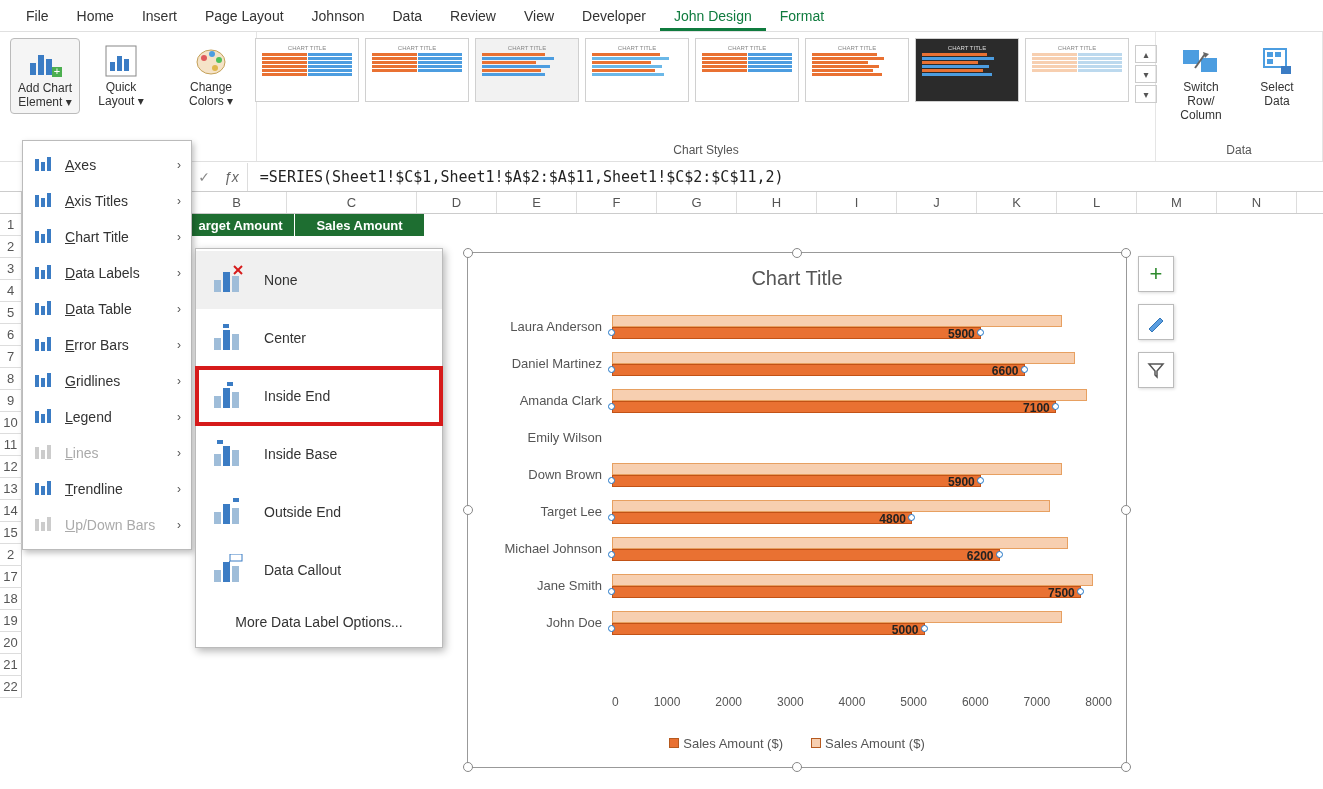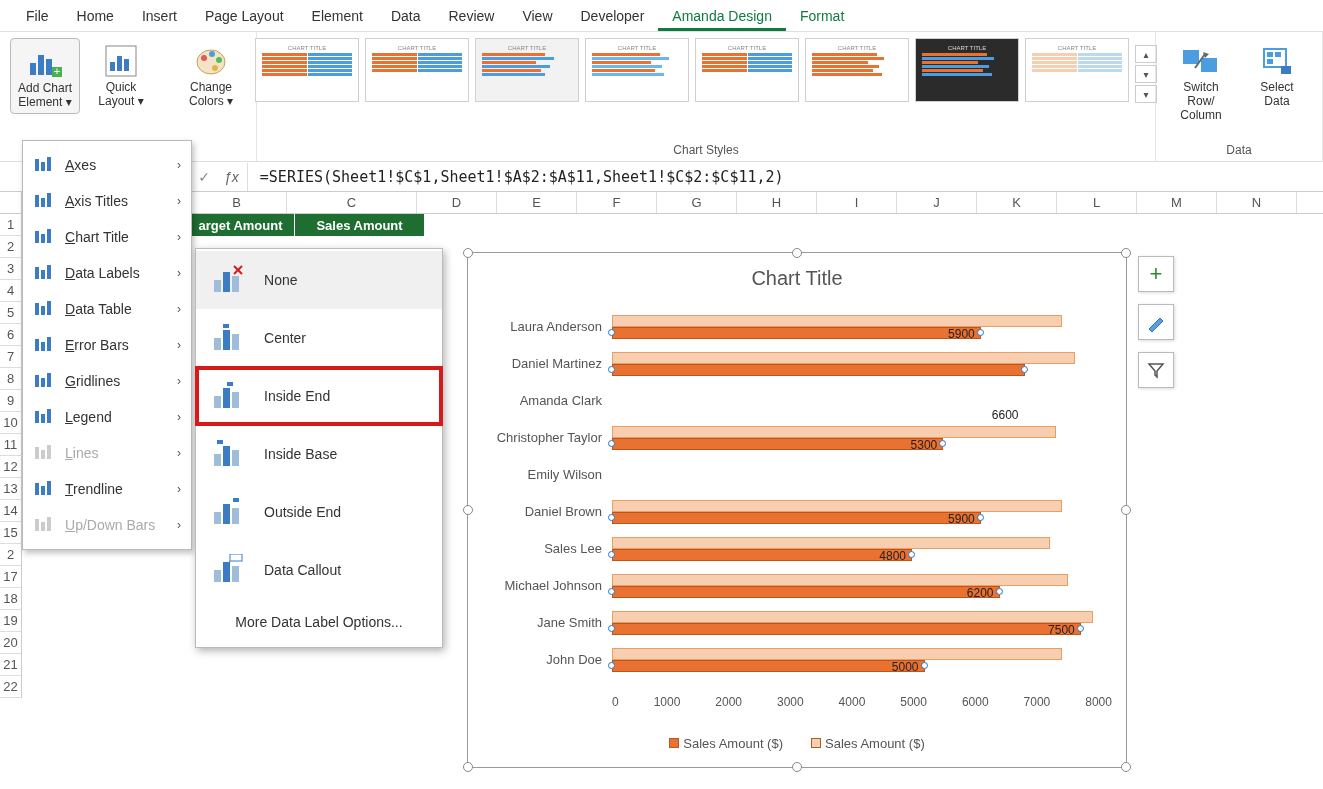--- a/index.html
+++ b/index.html
@@ -75,21 +75,21 @@
 .chart-handle.e  { right:-5px; top:50%; margin-top:-5px; }
 .chart-handle.nw { top:-5px; left:-5px; }
 .chart-handle.ne { top:-5px; right:-5px; }
 .chart-handle.sw { bottom:-5px; left:-5px; }
 .chart-handle.se { bottom:-5px; right:-5px; }
 
 .chart-title { text-align:center; font-size:20px; color:#555; margin-top:14px; }
 .plot-area { position:absolute; left:14px; top:55px; right:14px; bottom:80px; }
 .plotrow { display:flex; align-items:center; height:37px; }
 .cat-label { width:130px; text-align:right; padding-right:10px; font-size:13px; color:#555; }
-.bars { flex:1; position:relative; height:24px; }
+.bars { flex:1; position:relative; height:24px;font-weight:bold; }
 .bar-target { position:absolute; left:0; height:12px; top:0; background:#f7cfb0; border:1px solid #e7a061; }
 .bar-sales  { position:absolute; left:0; height:12px; top:12px; background:#e97132; border:1px solid #c25216; }
 .data-label { position:absolute; top:12px; font-size:12px; color:#222; transform:translate(-100%,0); padding-right:6px; }
 .sel-dot { position:absolute; width:7px; height:7px; border:1.5px solid #2176c7; background:#fff; border-radius:50%; }
 
 .x-axis { position:absolute; left:144px; right:14px; bottom:58px; display:flex; justify-content:space-between; font-size:12px; color:#555; }
 .legend { position:absolute; bottom:16px; left:0; right:0; display:flex; justify-content:center; gap:28px; font-size:13px; color:#555; }
 .legend .sw { display:inline-block; width:10px; height:10px; margin-right:4px; border:1px solid #b65a1f; }
 
 .chart-side-btns { position:absolute; left:1138px; top:256px; display:flex; flex-direction:column; gap:12px; z-index:6; }
@@ -102,26 +102,26 @@
 
 </style>
 </head>
 <body>
 
 <div class="ribbon-tabs">
   <div class="ribbon-tab">File</div>
   <div class="ribbon-tab">Home</div>
   <div class="ribbon-tab">Insert</div>
   <div class="ribbon-tab">Page Layout</div>
-  <div class="ribbon-tab">Element</div>
+  <div class="ribbon-tab">Johnson</div>
   <div class="ribbon-tab">Data</div>
   <div class="ribbon-tab">Review</div>
   <div class="ribbon-tab">View</div>
   <div class="ribbon-tab">Developer</div>
-  <div class="ribbon-tab active contextual">Amanda Design</div>
+  <div class="ribbon-tab active contextual">John Design</div>
   <div class="ribbon-tab contextual">Format</div>
 </div>
 
 <div class="ribbon">
   <div class="ribbon-group" style="border-right:none;">
     <div class="ribbon-row">
       <div class="big-btn selected">
         <div class="iconwrap">
           <svg width="38" height="34">
               <rect x="4" y="18" width="6" height="12" fill="#3b7cc4"></rect>
@@ -659,53 +659,50 @@
           <div class="data-label" style="left: 73.75%;">5900</div>
           <div class="sel-dot" style="left: -4px; top: 14px;"></div>
           <div class="sel-dot" style="left: calc(73.75% - 4px); top: 14px;"></div>
         </div>
       </div>
       <div class="plotrow">
         <div class="cat-label">Daniel Martinez</div>
         <div class="bars">
           <div class="bar-target" style="width: 92.5%;"></div>
           <div class="bar-sales" style="width: 82.5%;"></div>
-          <div class="data-label" style="left: 82.5%; margin-top: 44px;">6600</div>
+          <div class="data-label" style="left: 82.5%;">6600</div>
           <div class="sel-dot" style="left: -4px; top: 14px;"></div>
           <div class="sel-dot" style="left: calc(82.5% - 4px); top: 14px;"></div>
         </div>
       </div>
       <div class="plotrow">
         <div class="cat-label">Amanda Clark</div>
-      </div>
-      <div class="plotrow">
-        <div class="cat-label">Christopher Taylor</div>
         <div class="bars">
-          <div class="bar-target" style="width: 88.75%;"></div>
-          <div class="bar-sales" style="width: 66.25%;"></div>
-          <div class="data-label" style="left: 66.25%;">5300</div>
+          <div class="bar-target" style="width: 95%;"></div>
+          <div class="bar-sales" style="width: 88.75%;"></div>
+          <div class="data-label" style="left: 88.75%;">7100</div>
           <div class="sel-dot" style="left: -4px; top: 14px;"></div>
-          <div class="sel-dot" style="left: calc(66.25% - 4px); top: 14px;"></div>
+          <div class="sel-dot" style="left: calc(88.75% - 4px); top: 14px;"></div>
         </div>
       </div>
       <div class="plotrow">
         <div class="cat-label">Emily Wilson</div>
       </div>
       <div class="plotrow">
-        <div class="cat-label">Daniel Brown</div>
+        <div class="cat-label">Down Brown</div>
         <div class="bars">
           <div class="bar-target" style="width: 90%;"></div>
           <div class="bar-sales" style="width: 73.75%;"></div>
           <div class="data-label" style="left: 73.75%;">5900</div>
           <div class="sel-dot" style="left: -4px; top: 14px;"></div>
           <div class="sel-dot" style="left: calc(73.75% - 4px); top: 14px;"></div>
         </div>
       </div>
       <div class="plotrow">
-        <div class="cat-label">Sales Lee</div>
+        <div class="cat-label">Target Lee</div>
         <div class="bars">
           <div class="bar-target" style="width: 87.5%;"></div>
           <div class="bar-sales" style="width: 60%;"></div>
           <div class="data-label" style="left: 60%;">4800</div>
           <div class="sel-dot" style="left: -4px; top: 14px;"></div>
           <div class="sel-dot" style="left: calc(60% - 4px); top: 14px;"></div>
         </div>
       </div>
       <div class="plotrow">
         <div class="cat-label">Michael Johnson</div>

